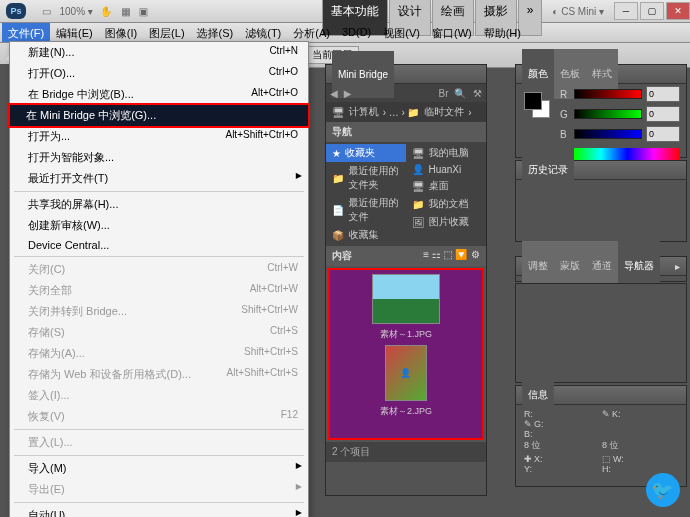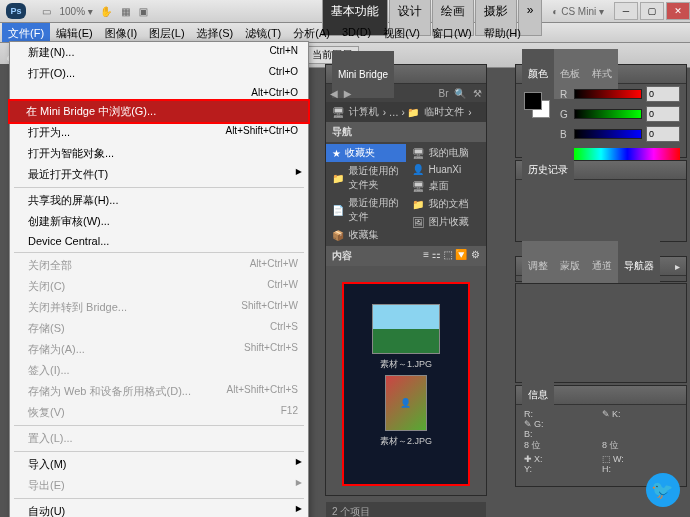--- a/index.html
+++ b/index.html
@@ -13,37 +13,37 @@
 .winctrl{display:flex}
 .winbtn{width:22px;height:16px;background:#ddd;border:1px solid #aaa;margin-left:2px;display:flex;align-items:center;justify-content:center;font-size:9px;cursor:pointer}
 .winbtn.close{background:#c75050;color:#fff}
 .menubar{background:linear-gradient(#e4e4e4,#cecece);height:19px;display:flex;padding-left:2px;border-bottom:1px solid #888}
 .menuitem{padding:3px 6px;font-size:11px;cursor:pointer}
 .menuitem.open{background:#3875d7;color:#fff}
 .optbar{background:linear-gradient(#d8d8d8,#c4c4c4);height:24px;display:flex;align-items:center;padding:0 6px;gap:10px;font-size:10px;border-bottom:1px solid #888}
 .optbar input{width:40px;font-size:10px;height:14px}
 .dropdown{position:absolute;left:9px;top:41px;width:298px;background:#f4f4f4;border:1px solid #888;box-shadow:2px 2px 6px rgba(0,0,0,.3);z-index:100}
 .dd-item{display:flex;padding:3px 10px 3px 18px;font-size:11px;cursor:pointer;position:relative}
-.dd-item.highlight{background:#b91c1c;color:#fff;border:2px solid red;margin:-2px;padding:3px 8px 3px 16px}
+.dd-item.highlight{background:#0f172a;color:#fff;border:2px solid red;margin:-2px;padding:3px 8px 3px 16px}
 .dd-item.disabled{color:#999}
 .dd-item .shortcut{margin-left:auto;font-size:10px}
 .dd-sep{height:1px;background:#ccc;margin:2px 4px}
 .arrow{position:absolute;right:6px;font-size:8px}
 .panel{position:absolute;background:#535353;border:1px solid #2a2a2a}
 .panel-head{background:linear-gradient(#6a6a6a,#565656);height:18px;display:flex;align-items:center;padding:0 6px;font-size:10px;color:#ddd;border-bottom:1px solid #333}
 .tab{padding:18px 6px;background:#6a6a6a;font-size:10px;color:#ccc;cursor:pointer}
 .tab.active{background:#535353;color:#fff}
 .minibridge{left:325px;top:64px;width:160px;height:430px}
 .mb-toolbar{background:#424242;height:18px;display:flex;align-items:center;padding:0 4px;gap:6px;color:#aaa;font-size:10px}
 .mb-path{background:#3a3a3a;padding:3px 6px;color:#ccc;font-size:10px;display:flex;align-items:center;gap:4px}
 .mb-section{background:#5a5a5a;color:#ddd;padding:3px 6px;font-size:10px;font-weight:bold}
 .mb-tree{background:#424242;padding:2px 0}
 .mb-tree-item{display:flex;align-items:center;padding:2px 6px;color:#ccc;font-size:10px;gap:4px;cursor:pointer}
 .mb-tree-item.sel{background:#3875d7;color:#fff}
-.mb-content{border:2px solid red;margin:16px;padding:16px;background:#0f172a;height:168px;overflow:hidden}
+.mb-content{border:2px solid red;margin:2px;padding:0;background:#701a75;height:168px;overflow:hidden}
 .thumb{margin:4px auto;text-align:center;color:#ccc;font-size:9px}
 .thumb-img{width:66px;height:48px;margin:0 auto 4px;border:1px solid #888}
 .mb-footer{padding:3px 6px;color:#aaa;font-size:10px;background:#424242}
 .color-panel{left:515px;top:64px;width:170px;height:92px}
 .slider-row{display:flex;align-items:center;padding:2px 6px;gap:4px}
 .slider-row .lbl{width:10px;color:#ccc;font-size:10px}
 .slider-row .track{flex:1;height:8px;border:1px solid #222}
 .slider-row input{width:28px;font-size:9px;height:12px;background:#ddd;border:1px solid #666}
 .spectrum{height:14px;margin:4px 6px;background:linear-gradient(90deg,red,yellow,lime,cyan,blue,magenta,red)}
 .hist-panel{left:515px;top:160px;width:170px;height:80px}
@@ -118,20 +118,21 @@
 <div class="dropdown" id="filemenu">
     <div class="dd-item">
       <span>新建(N)...</span>
       <span class="shortcut">Ctrl+N</span>
     </div>
     <div class="dd-item">
       <span>打开(O)...</span>
       <span class="shortcut">Ctrl+O</span>
     </div>
     <div class="dd-item">
+      <span>在 Bridge 中浏览(B)...</span>
       <span class="shortcut">Alt+Ctrl+O</span>
     </div>
     <div class="dd-item highlight">
       <span>在 Mini Bridge 中浏览(G)...</span>
     </div>
     <div class="dd-item">
       <span>打开为...</span>
       <span class="shortcut">Alt+Shift+Ctrl+O</span>
     </div>
     <div class="dd-item">
@@ -146,45 +147,45 @@
       <span>共享我的屏幕(H)...</span>
     </div>
     <div class="dd-item">
       <span>创建新审核(W)...</span>
     </div>
     <div class="dd-item">
       <span>Device Central...</span>
     </div>
     <div class="dd-sep"></div>
     <div class="dd-item disabled">
+      <span>关闭(C)</span>
+      <span class="shortcut">Ctrl+W</span>
+    </div>
+    <div class="dd-item disabled">
       <span>关闭全部</span>
       <span class="shortcut">Alt+Ctrl+W</span>
     </div>
     <div class="dd-item disabled">
-      <span>关闭(C)</span>
-      <span class="shortcut">Ctrl+W</span>
-    </div>
-    <div class="dd-item disabled">
       <span>关闭并转到 Bridge...</span>
       <span class="shortcut">Shift+Ctrl+W</span>
     </div>
     <div class="dd-item disabled">
       <span>存储(S)</span>
       <span class="shortcut">Ctrl+S</span>
     </div>
     <div class="dd-item disabled">
       <span>存储为(A)...</span>
       <span class="shortcut">Shift+Ctrl+S</span>
     </div>
     <div class="dd-item disabled">
-      <span>签入(I)...</span>
-    </div>
-    <div class="dd-item disabled">
       <span>存储为 Web 和设备所用格式(D)...</span>
       <span class="shortcut">Alt+Shift+Ctrl+S</span>
+    </div>
+    <div class="dd-item disabled">
+      <span>签入(I)...</span>
     </div>
     <div class="dd-item disabled">
       <span>恢复(V)</span>
       <span class="shortcut">F12</span>
     </div>
     <div class="dd-sep"></div>
     <div class="dd-item disabled">
       <span>置入(L)...</span>
     </div>
     <div class="dd-sep"></div>

